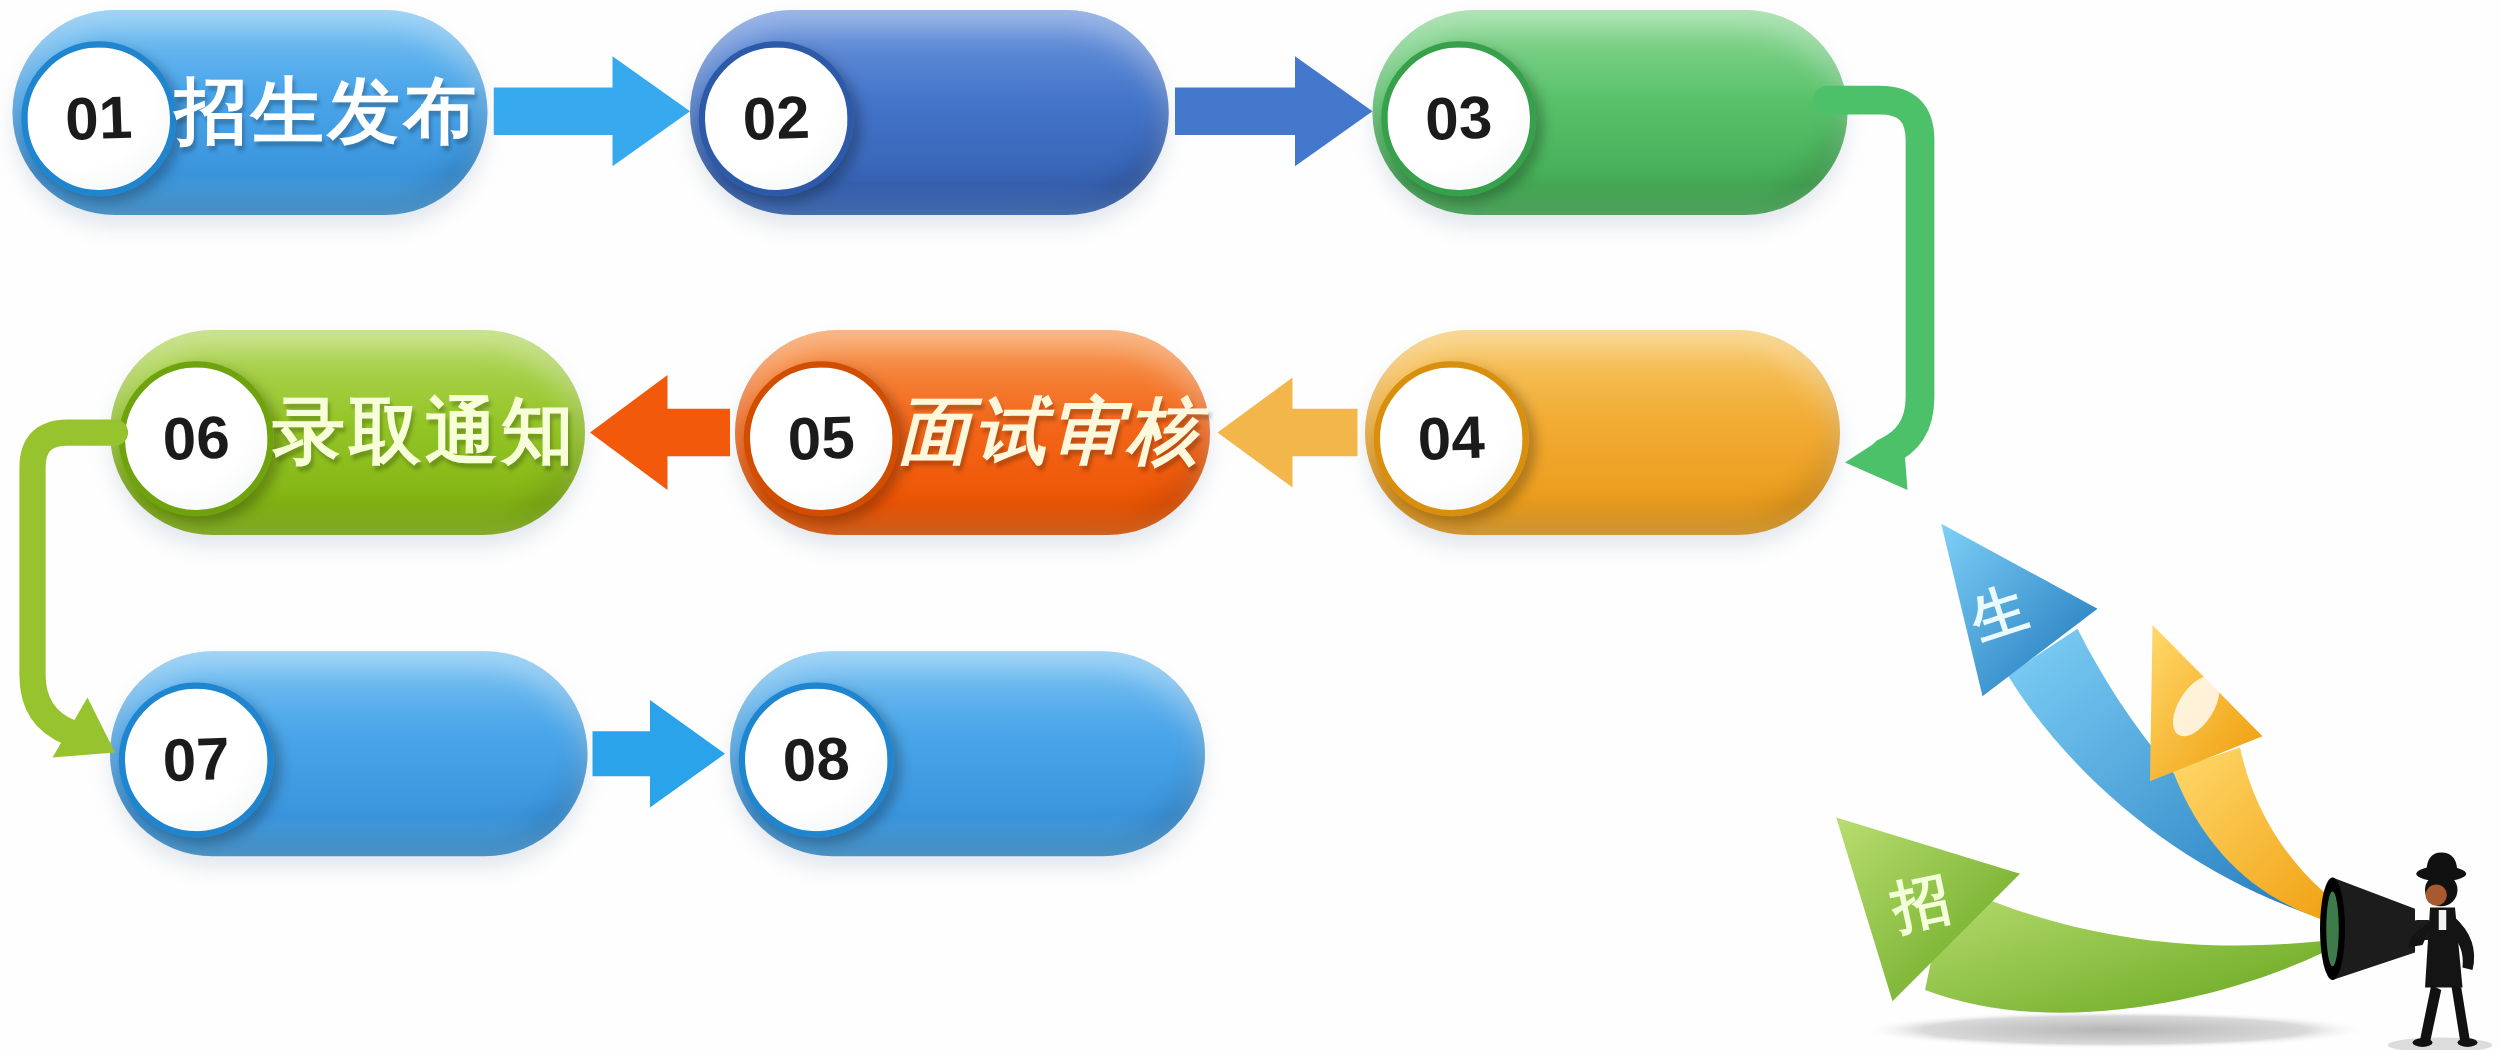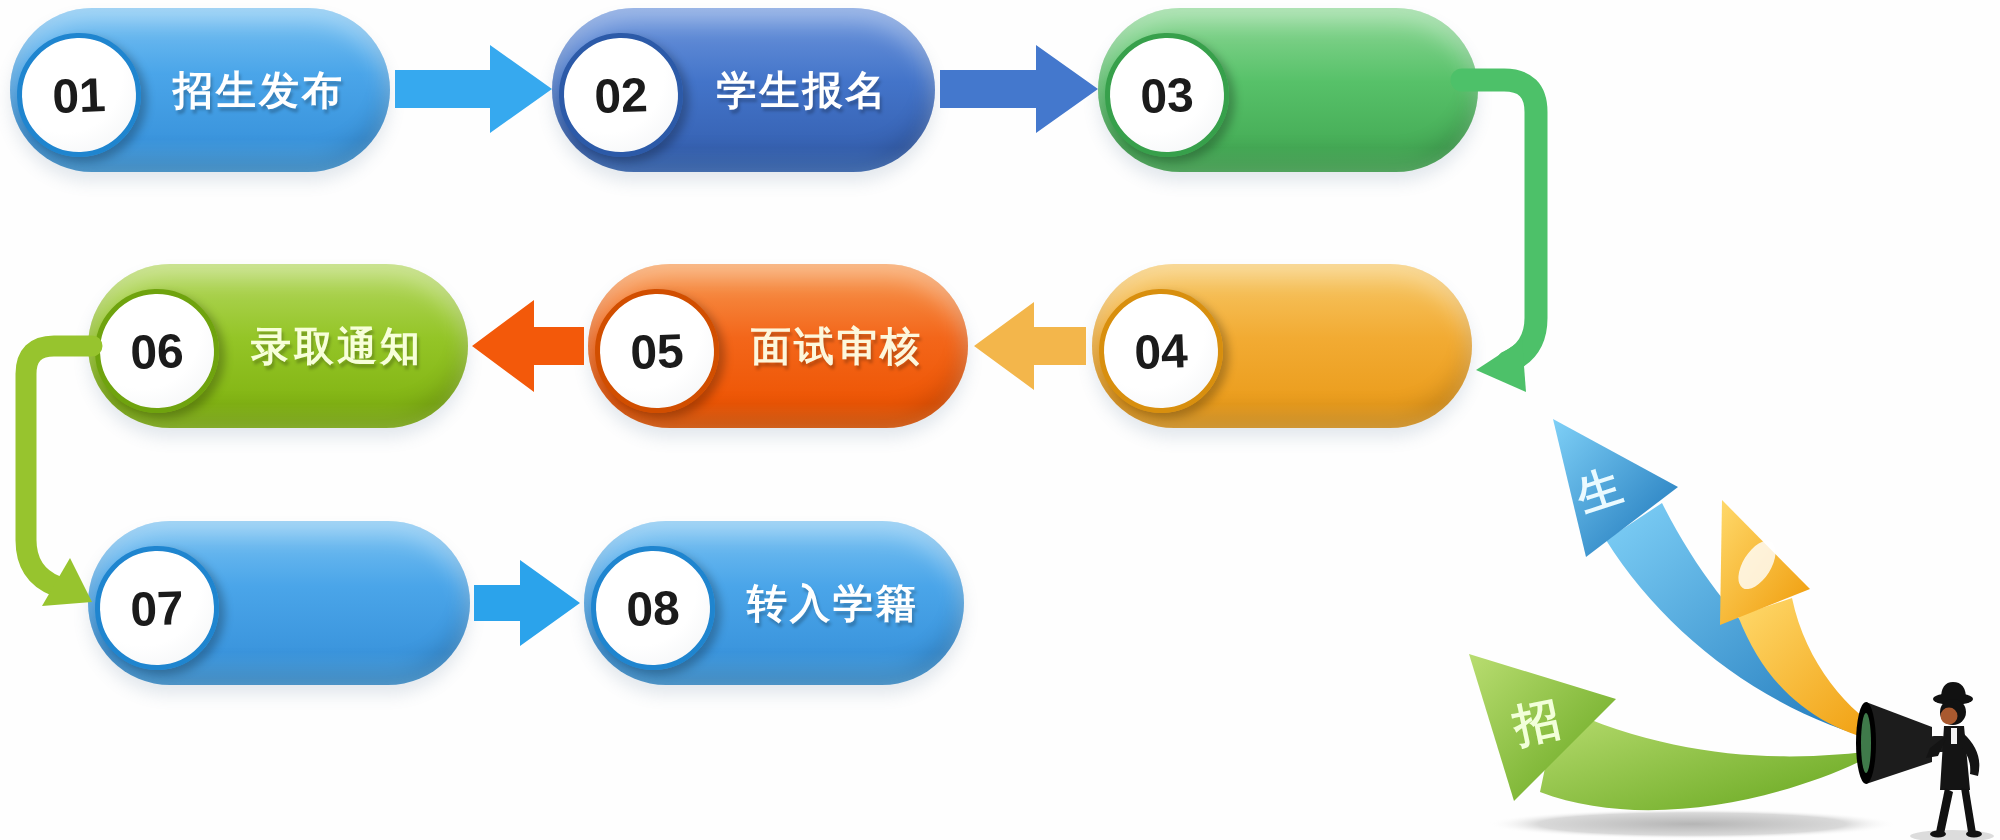--- a/index.html
+++ b/index.html
@@ -29,41 +29,40 @@
     box-shadow:6px 5px 9px rgba(0,0,0,0.25);
     transform:rotate(-2deg);
   }
   .b-lightblue{border:5px solid #1f85cf;}
   .b-blue     {border:5px solid #2c5aa8;}
   .b-green    {border:5px solid #37a04b;}
   .b-amber    {border:5px solid #d88f0e;}
   .b-orange   {border:5px solid #d14e00;}
   .b-lime     {border:5px solid #6fa30e;}
   .pill-label{
-    position:absolute;left:130px;right:12px;text-align:center;
-    font-weight:700;font-size:40px;letter-spacing:3px;color:#ffffff;
+    position:absolute;left:130px;right:12px;text-align:right;
+    font-weight:700;font-size:58px;letter-spacing:3px;color:#ffffff;
     text-shadow:2px 4px 3px rgba(0,0,0,0.22);
     white-space:nowrap;
   }
-  .t-cream {color:#fdf7dc;}
+  .t-cream {color:#fdf7dc;font-style:italic;}
   .t-lime  {color:#f7ffd9;}
   svg.overlay{position:absolute;left:0;top:0;pointer-events:none;}
 </style>
 </head>
 <body>
 
 <div class="canvas">
 
   <div class="pill p-lightblue" style="left:10px;top:8px;width:380px;">
     <span class="badge b-lightblue">01</span>
     <span class="pill-label">招生发布</span>
   </div>
   <div class="pill p-blue" style="left:552px;top:8px;width:383px;">
     <span class="badge b-blue">02</span>
-    <span class="pill-label">学生报名</span>
   </div>
   <div class="pill p-green" style="left:1098px;top:8px;width:380px;">
     <span class="badge b-green">03</span>
   </div>
 
   <div class="pill p-amber" style="left:1092px;top:264px;width:380px;">
     <span class="badge b-amber">04</span>
   </div>
   <div class="pill p-orange" style="left:588px;top:264px;width:380px;">
     <span class="badge b-orange">05</span>
@@ -72,21 +71,20 @@
   <div class="pill p-lime" style="left:88px;top:264px;width:380px;">
     <span class="badge b-lime">06</span>
     <span class="pill-label t-lime">录取通知</span>
   </div>
 
   <div class="pill p-lightblue" style="left:88px;top:521px;width:382px;">
     <span class="badge b-lightblue">07</span>
   </div>
   <div class="pill p-lightblue" style="left:584px;top:521px;width:380px;">
     <span class="badge b-lightblue">08</span>
-    <span class="pill-label">转入学籍</span>
   </div>
 
   <svg class="overlay" width="2000" height="840" viewBox="0 0 2000 840">
     <defs>
       <linearGradient id="gBlueArr" x1="0" y1="0" x2="1" y2="1">
         <stop offset="0" stop-color="#7fd0f7"></stop>
           <stop offset="1" stop-color="#1b74b8"></stop>
       </linearGradient>
       <linearGradient id="gYelArr" x1="0" y1="0" x2="1" y2="1">
         <stop offset="0" stop-color="#ffd96b"></stop>

